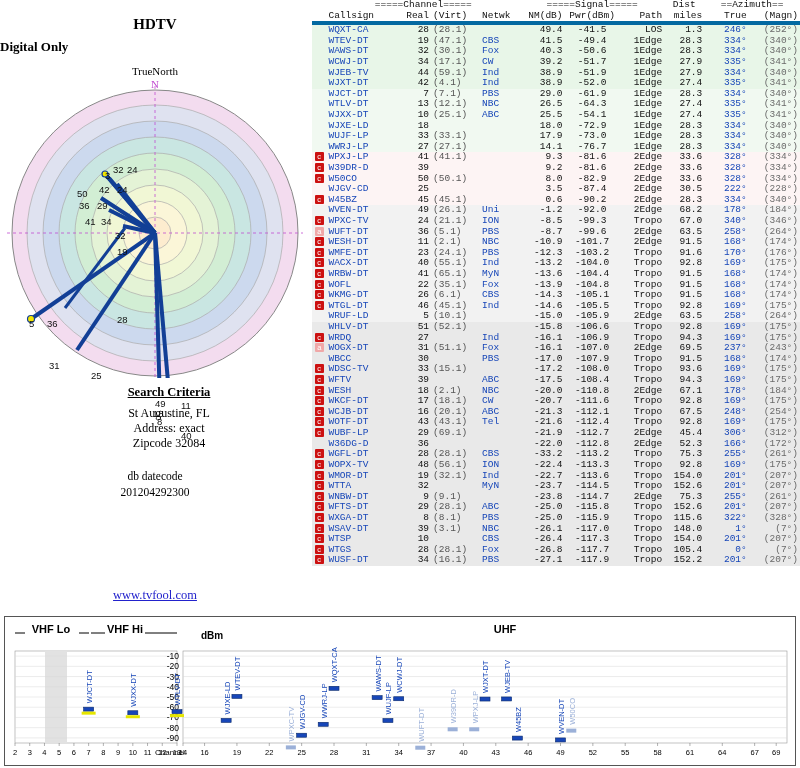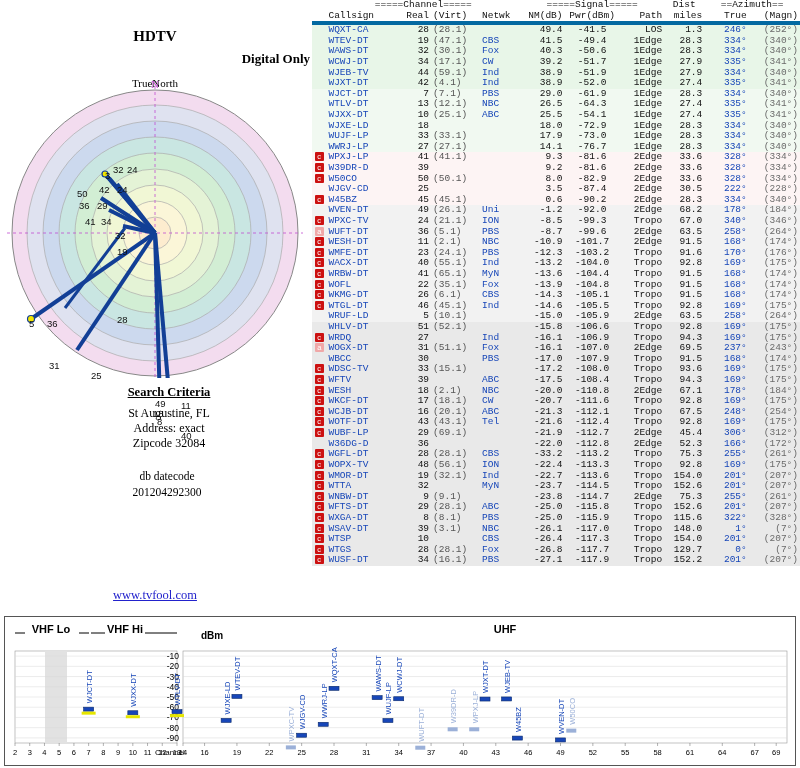--- a/index.html
+++ b/index.html
@@ -10,41 +10,40 @@
     background:#ffffff;
     color:#000;
     position:relative;
     overflow:hidden;
   }
   
   #left-panel {
     position:absolute; left:0; top:0; width:310px; height:612px;
   }
   #hdtv-title {
-    text-align:center; font-weight:bold; font-size:15px; margin-top:28px;
+    text-align:center; font-weight:bold; font-size:15px; margin-top:16px;
     font-family:"Liberation Serif", serif;
   }
   #hdtv-sub {
-    text-align:right; font-weight:bold; font-size:13px; margin-top:6px;
+    text-align:left; font-weight:bold; font-size:13px; margin-top:6px;
     font-family:"Liberation Serif", serif;
-    padding-left:19px;
   }
   #truenorth {
     text-align:center; font-size:11px; margin-top:10px;
     font-family:"Liberation Serif", serif;
   }
   #polar-wrap { position:absolute; left:5px; top:78px; width:300px; height:300px; }
   #criteria {
     position:absolute; left:14px; top:385px; width:310px; text-align:center;
     font-family:"Liberation Serif", serif; font-size:12px;
   }
   #criteria .hdr { font-weight:bold; text-decoration:underline; margin-bottom:6px; font-size:12.5px;}
   #criteria .line { line-height:15px; }
   #datecode {
-    position:absolute; left:12px; top:468px; width:310px; text-align:center;
+    position:absolute; left:0; top:468px; width:310px; text-align:center;
     font-family:"Liberation Serif", serif; font-size:11.5px; line-height:16px;
   }
   #site-link {
     position:absolute; left:0; top:588px; width:310px; text-align:center;
     font-family:"Liberation Serif", serif; font-size:12.5px;
     color:#2222cc; text-decoration:underline;
   }
 
   
   #table-panel {
@@ -848,21 +847,21 @@
         </tr>
         <tr style="background: rgb(233, 233, 233);">
           <td class="warncell"><span class="cw">c</span></td>
           <td class="c-call">WTGS</td>
           <td class="c-chan">28</td>
           <td class="c-vchan">(28.1)</td>
           <td class="c-net">Fox</td>
           <td class="c-nm">-26.8</td>
           <td class="c-pwr">-117.7</td>
           <td class="c-path">Tropo</td>
-          <td class="c-dist">129.7</td>
+          <td class="c-dist">105.4</td>
           <td class="c-true">0°</td>
           <td class="c-magn">(7°)</td>
         </tr>
         <tr style="background: rgb(233, 233, 233);">
           <td class="warncell"><span class="cw">c</span></td>
           <td class="c-call">WUSF-DT</td>
           <td class="c-chan">34</td>
           <td class="c-vchan">(16.1)</td>
           <td class="c-net">PBS</td>
           <td class="c-nm">-27.1</td>

